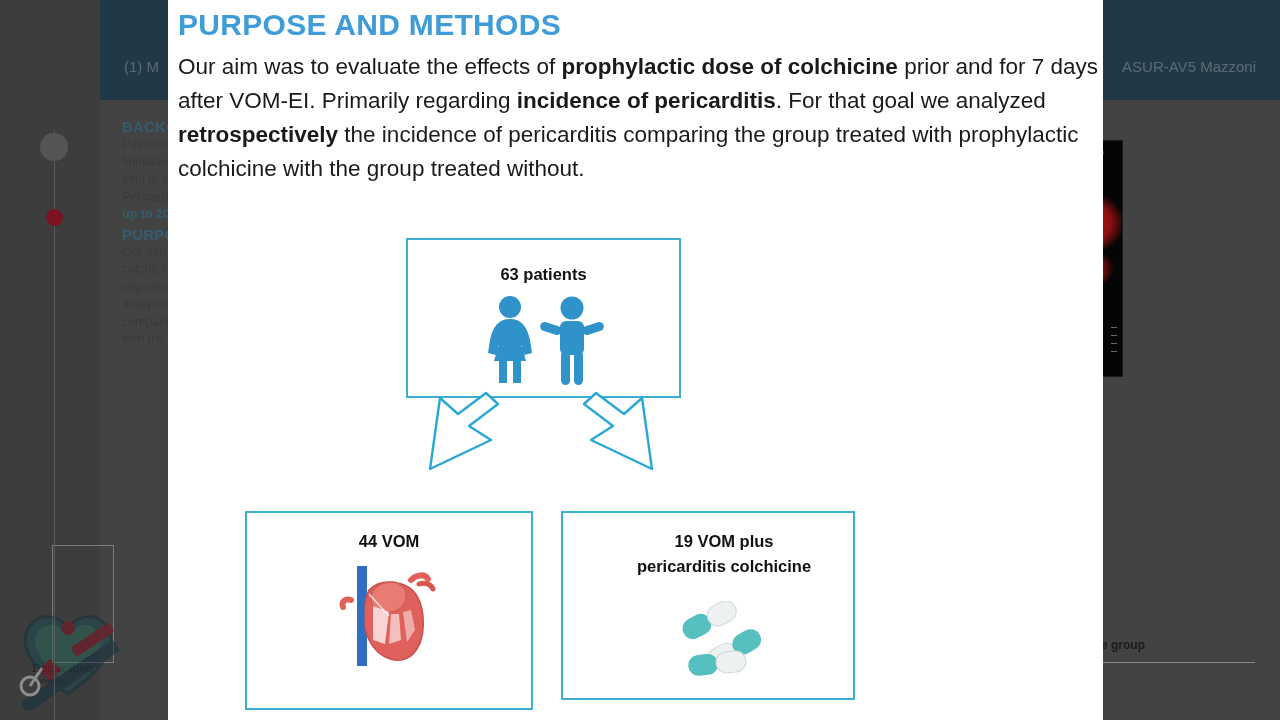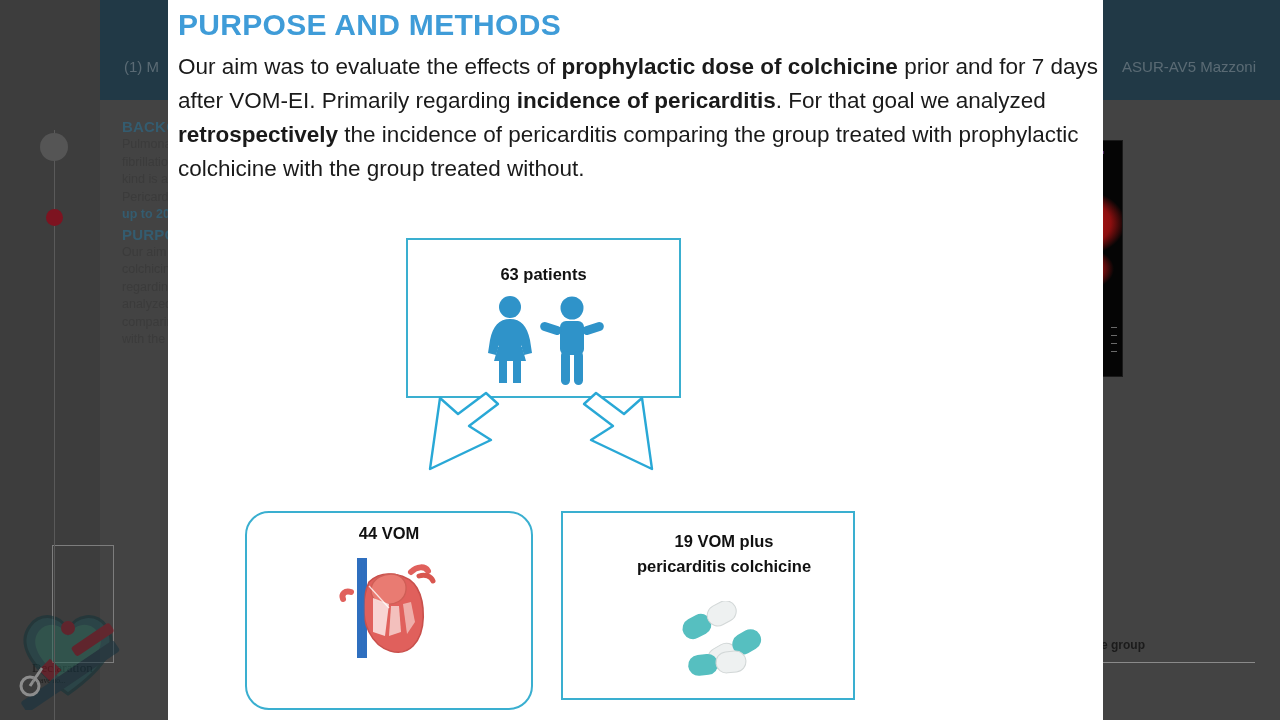--- a/index.html
+++ b/index.html
@@ -149,21 +149,21 @@
     display: flex;
     flex-direction: column;
     align-items: center;
   }
   .box-title {
     font-size: 16.5px; font-weight: bold; color: #111;
     text-align: center; line-height: 25px;
   }
 
   #box-total { left: 238px; top: 226px; width: 275px; height: 160px; padding-top: 22px; margin-top: 12px; }
-  #box-vom   { left:  77px; top: 511px; width: 288px; height: 199px; padding-top: 8px; border-radius: 24px; }
+  #box-vom   { left:  77px; top: 511px; width: 288px; height: 199px; padding-top: 16px; }
   #box-colch { left: 393px; top: 511px; width: 294px; height: 189px; padding-top: 16px; padding-left: 32px; }
 
   .people { margin-top: 8px; }
   .heart-img { margin-top: 6px; }
   .pills { margin-top: 22px; }
 
   .arrow-svg { position: absolute; left: 0; top: 0; width: 935px; height: 720px; pointer-events: none; }
 </style>
 </head>
 <body>

